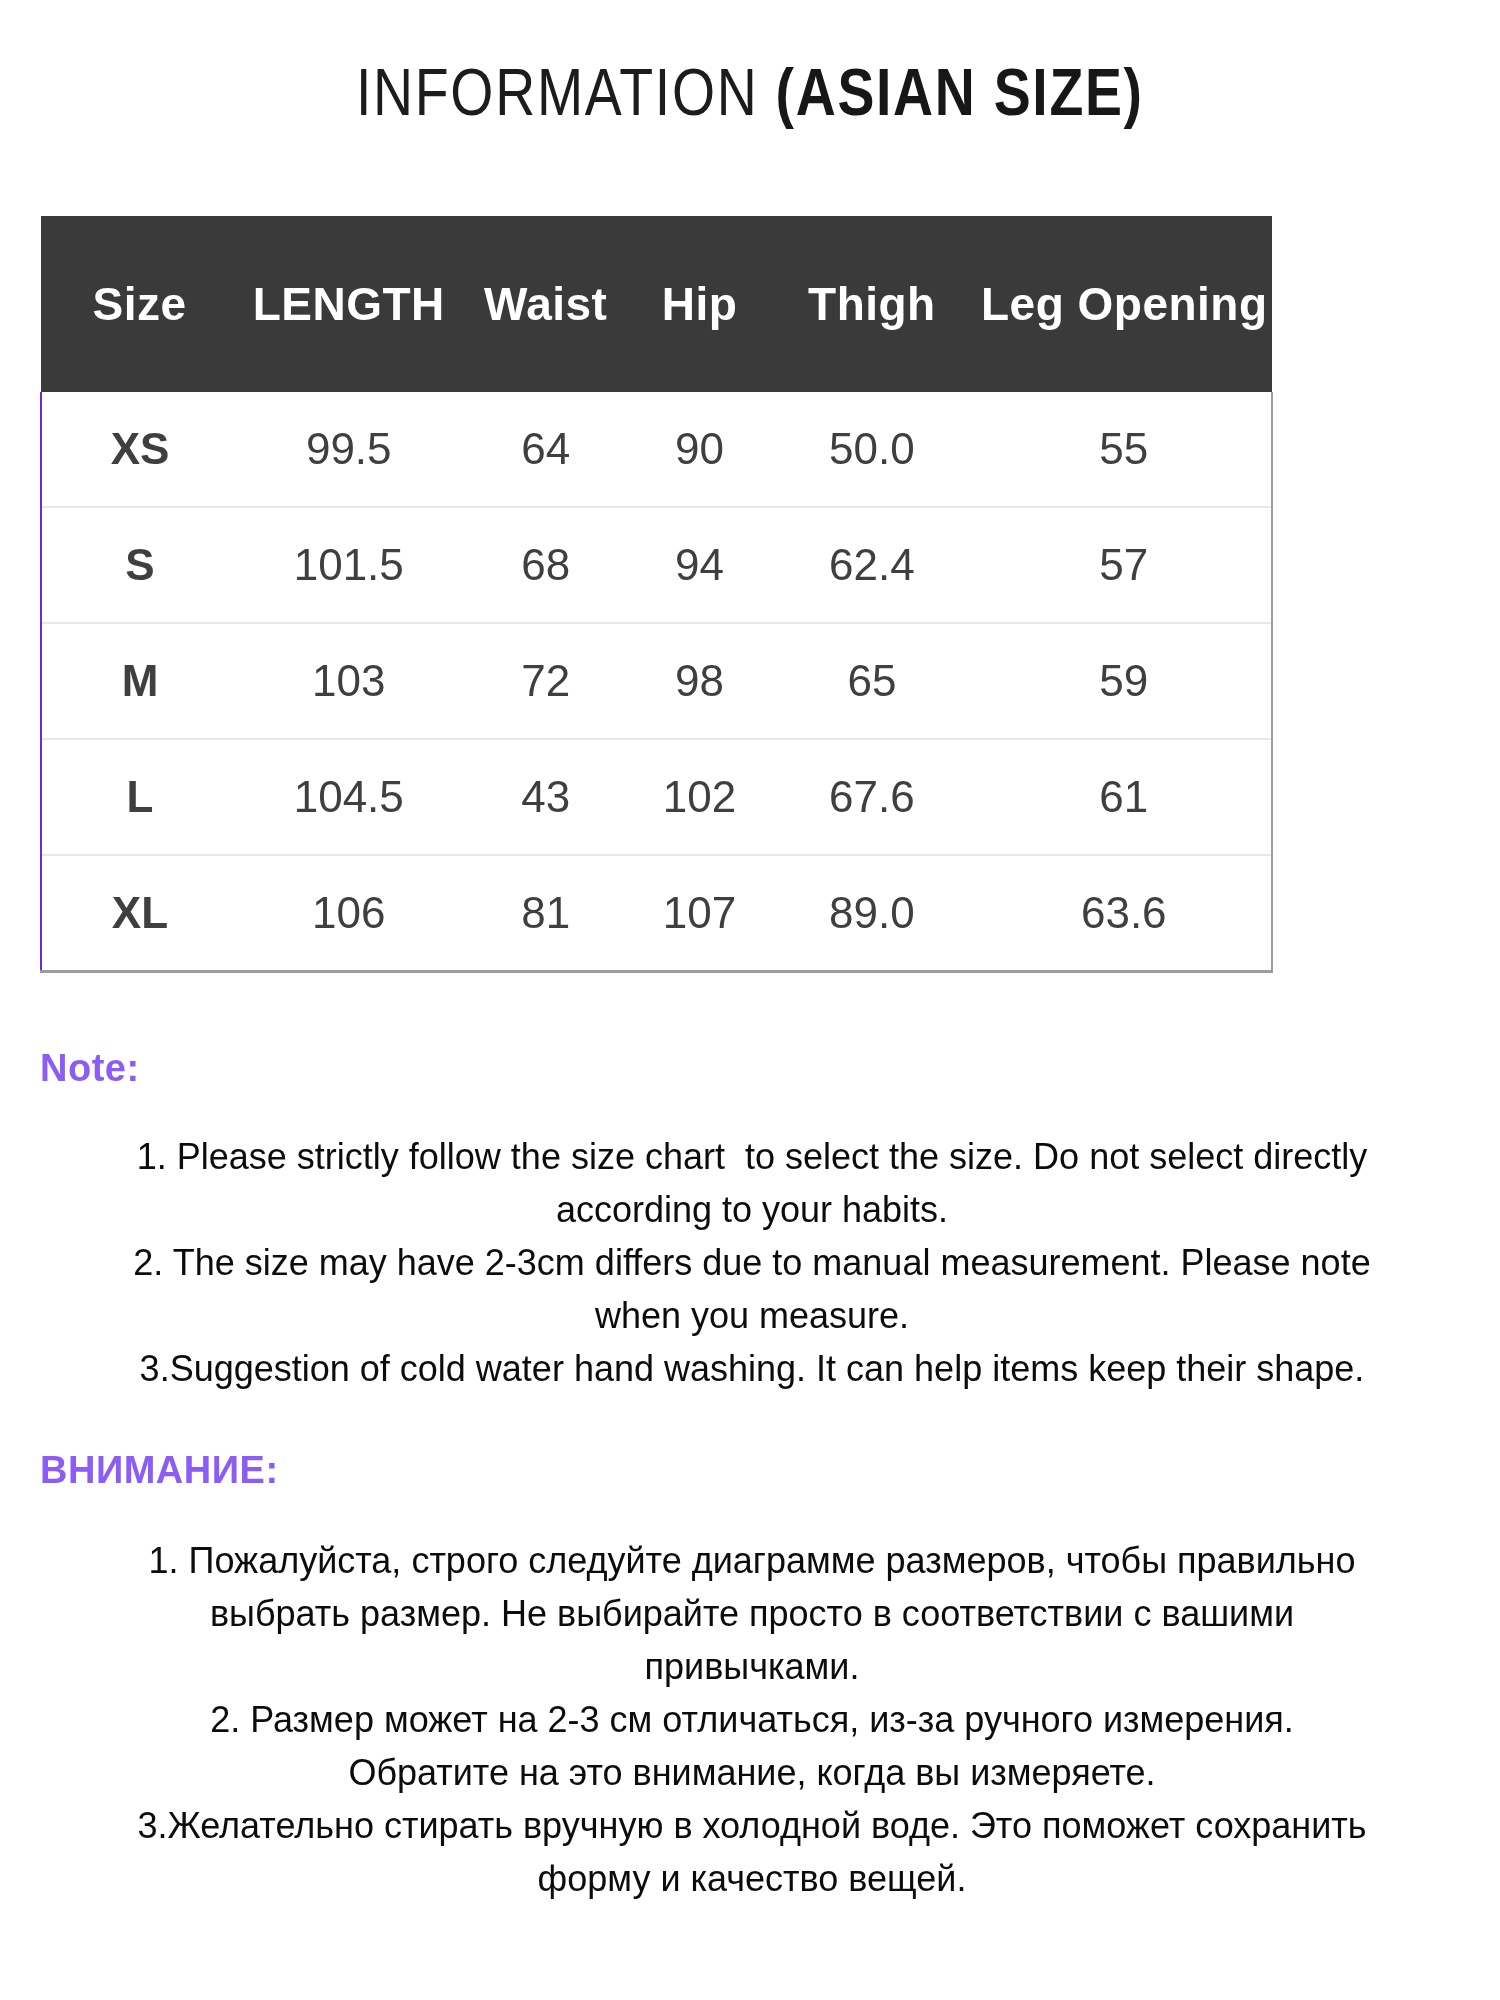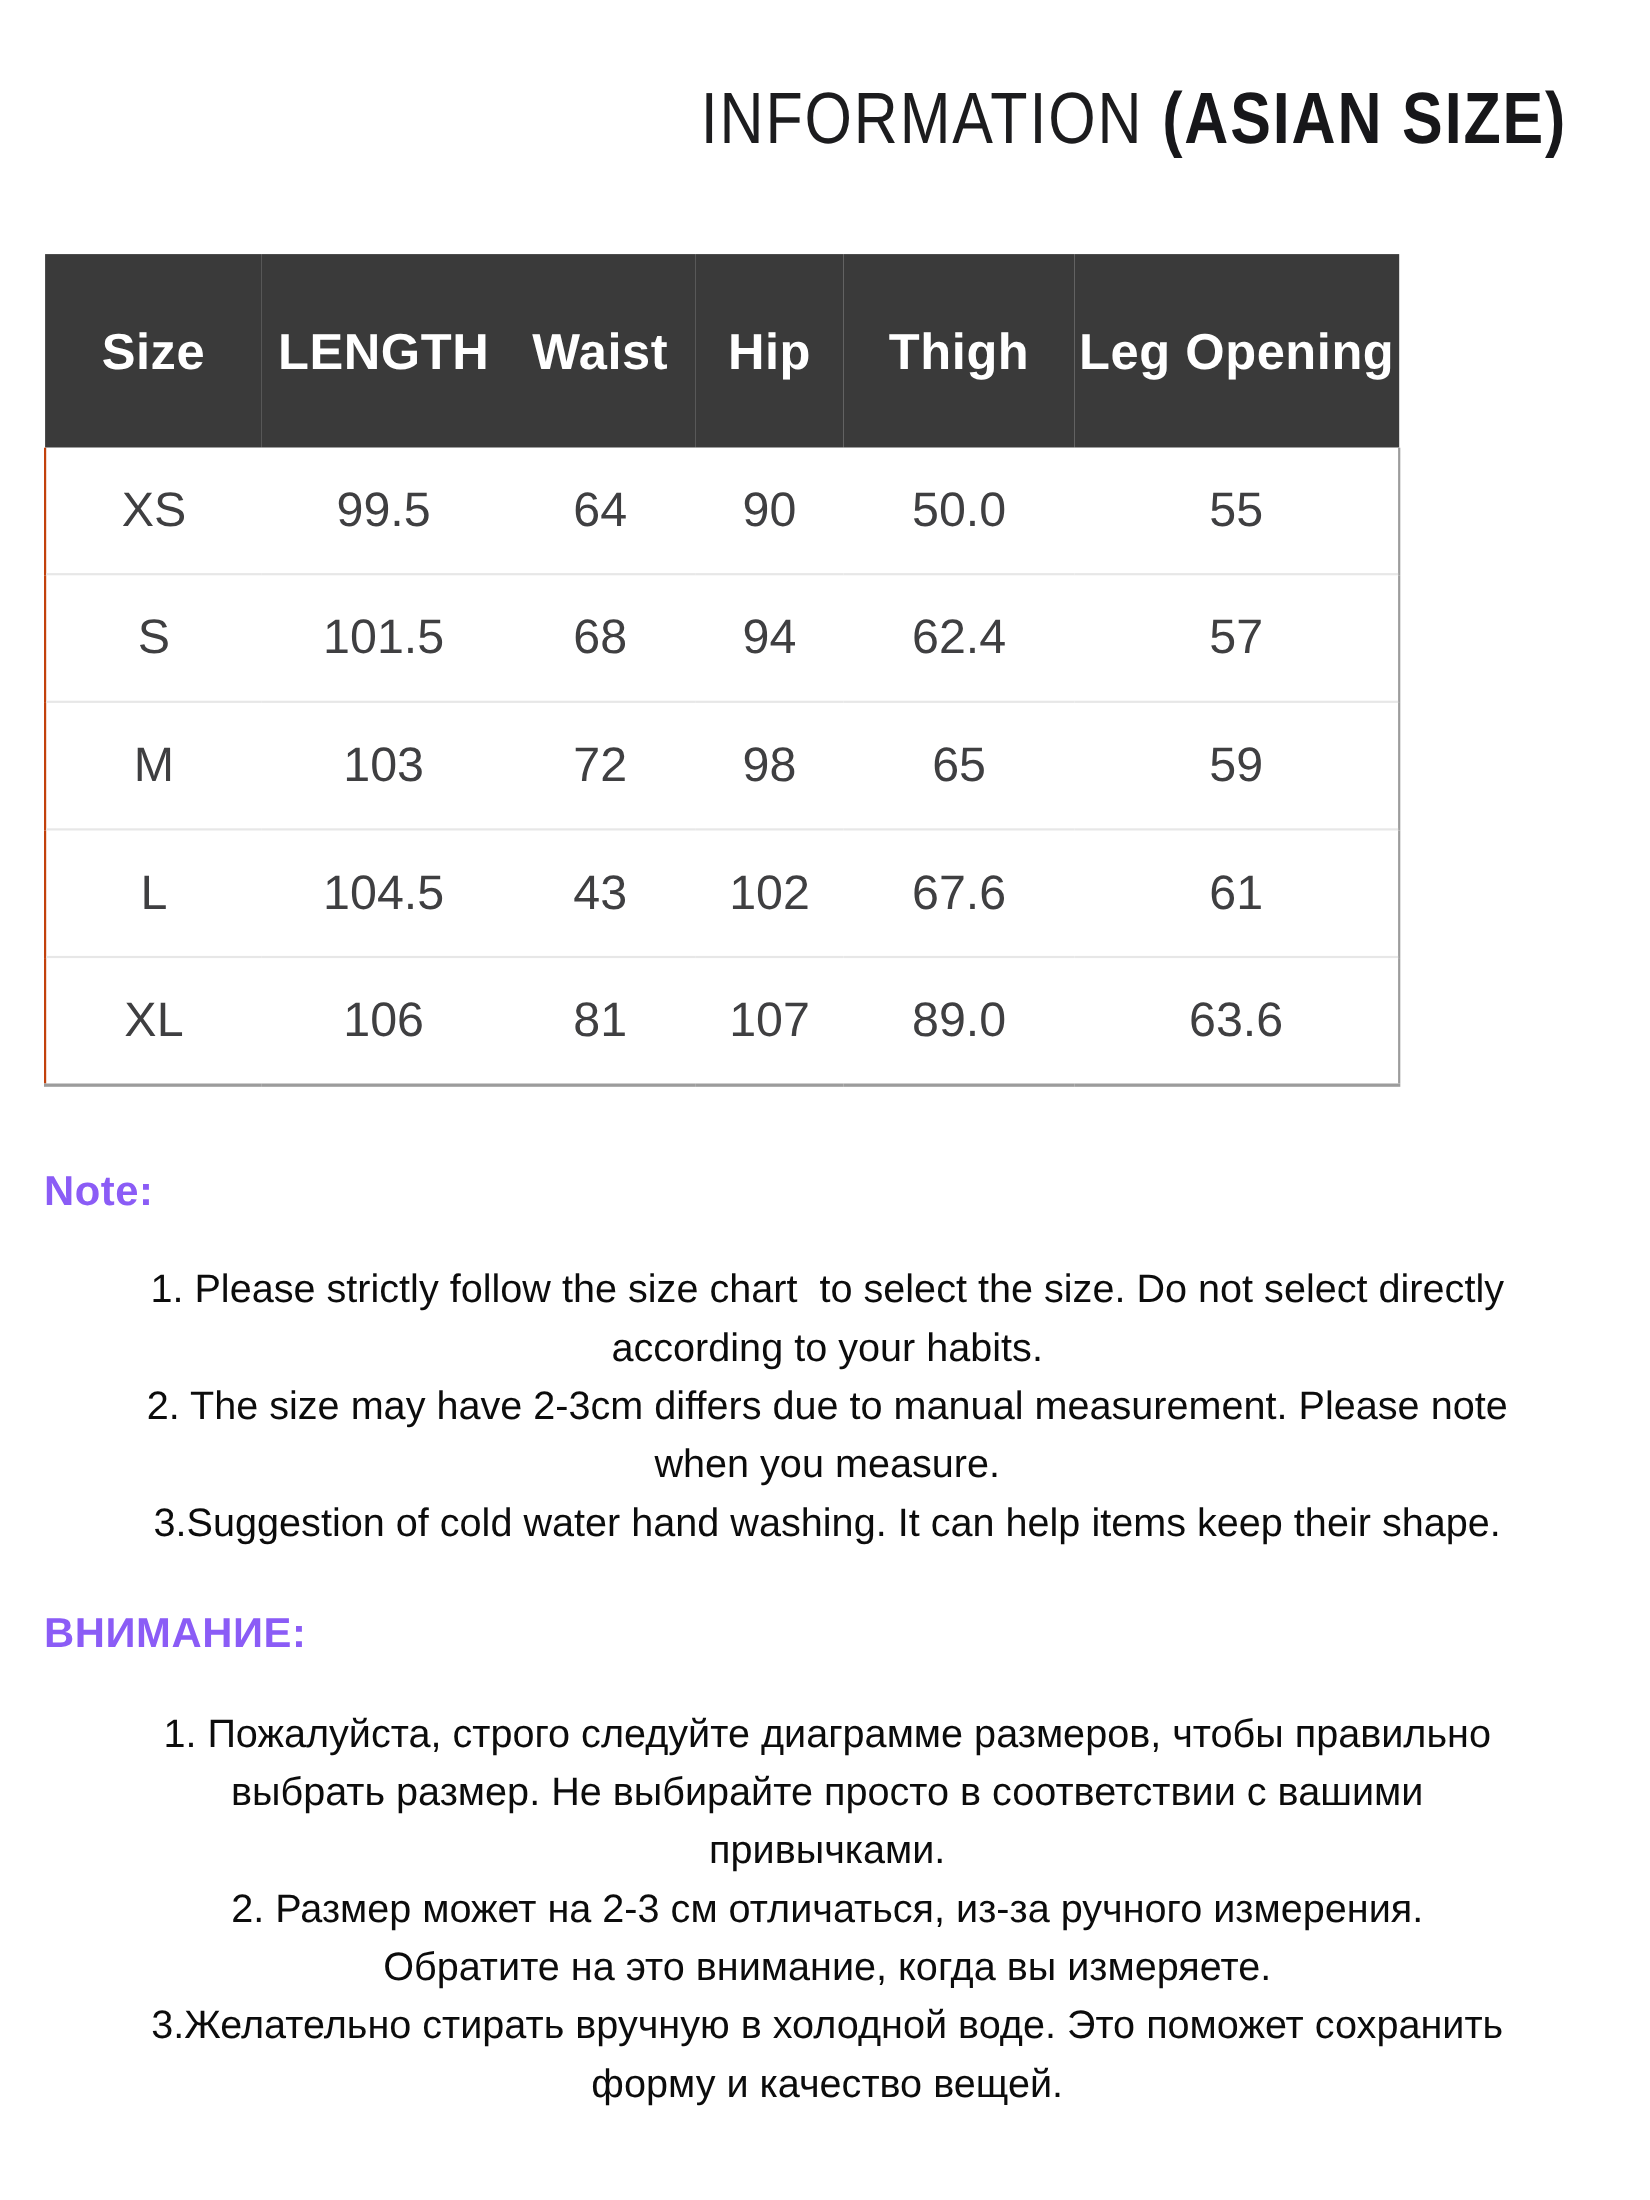--- a/index.html
+++ b/index.html
@@ -10,22 +10,22 @@
   body {
     width: 1500px;
     height: 2000px;
     font-family: "Liberation Sans", sans-serif;
     color: #000;
     overflow: hidden;
   }
 
   
   .title {
-    text-align: right;
-    padding-top: 71px;
+    text-align: center;
+    padding-top: 56px;
     white-space: nowrap;
   }
   .title-inner {
     display: inline-block;
     transform: scaleX(0.84);
     transform-origin: center;
     font-size: 66px;
     line-height: 72px;
     letter-spacing: 2px;
   }
@@ -60,21 +60,21 @@
     text-align: center;
     vertical-align: middle;
     font-size: 44px;
     font-weight: 400;
     color: #3f3f41;
     background: #ffffff;
   }
   .size-table tbody tr + tr td {
     border-top: 2px solid #e7e7e7;
   }
-  .size-table tbody td:first-child  { border-left: 2px solid #c2410c; }
+  .size-table tbody td:first-child  { border-left: 2px solid #6d28d9; font-weight: bold; }
   .size-table tbody td:last-child   { border-right: 2px solid #9c9c9c; }
   .size-table tbody tr:last-child td { border-bottom: 3px solid #9c9c9c; }
 
   
   .notes {
     margin: 0 40px 0 40px;
     width: 1424px;
   }
   .note-heading {
     font-size: 38px;

